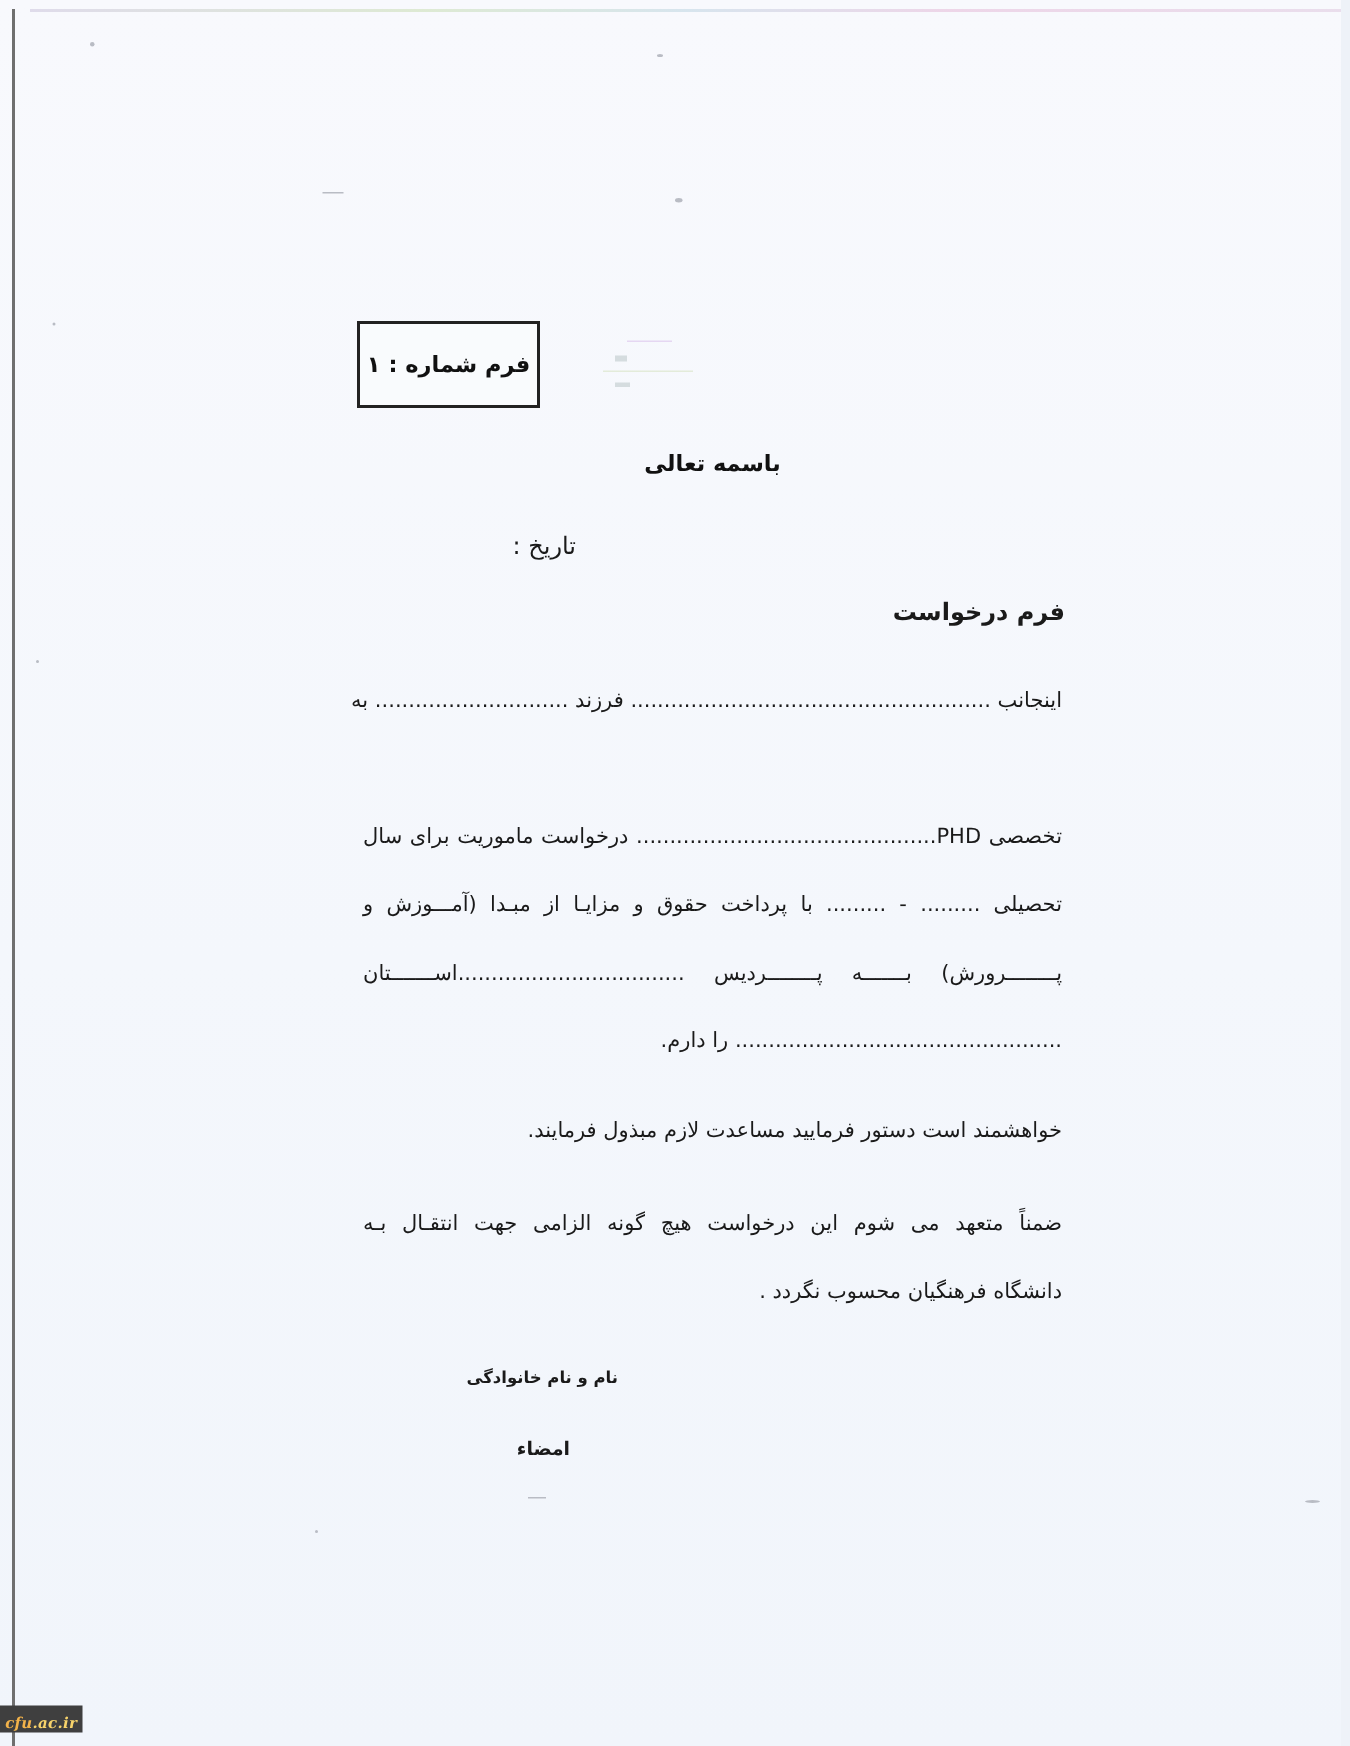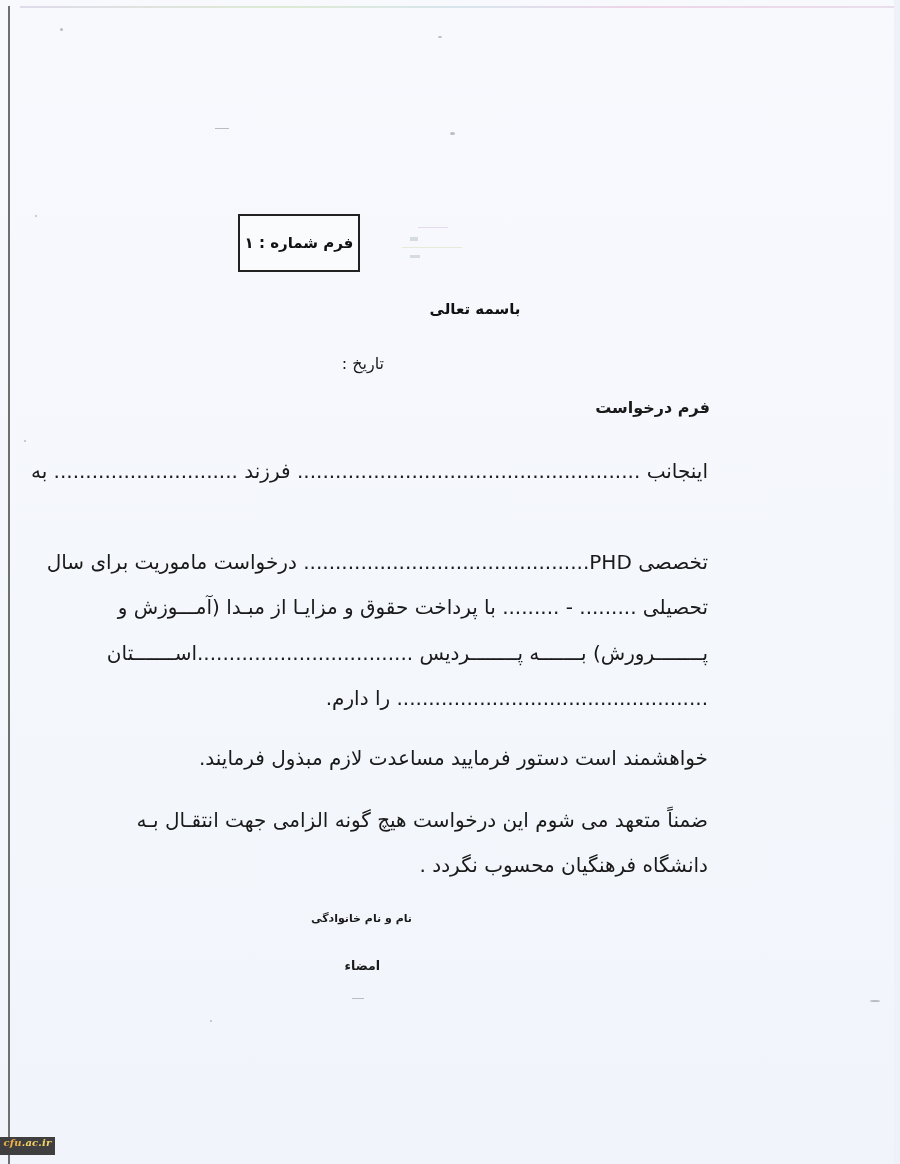--- a/index.html
+++ b/index.html
@@ -98,21 +98,21 @@
       right: 516px; top: 354px;
       font-size: 16px;
       font-weight: normal;
     }
 
     .body-line {
       right: 192px;
       width: 466px;
       text-align: justify;
       text-align-last: justify;
-      font-size: 20px;
+      font-size: 14px;
     }
     .body-line.short {
       width: auto;
       text-align: right;
       text-align-last: auto;
     }
 
     .sign-name {
       right: 488px; top: 912px;
       font-weight: bold;
@@ -123,21 +123,21 @@
       font-weight: bold;
       font-size: 12.5px;
     }
 
     .watermark {
       position: absolute;
       left: 0; top: 1137px;
       width: 55px; height: 18px;
       background: #3f3f3f;
       display: flex;
-      align-items: flex-start;
+      align-items: flex-end;
       justify-content: center;
       font-family: "DejaVu Serif", serif;
       font-style: italic;
       font-weight: bold;
       font-size: 10px;
       color: #f2b24a;
       letter-spacing: 0.2px;
     }
     .watermark .accent { color: #f7d36b; }
   </style>

